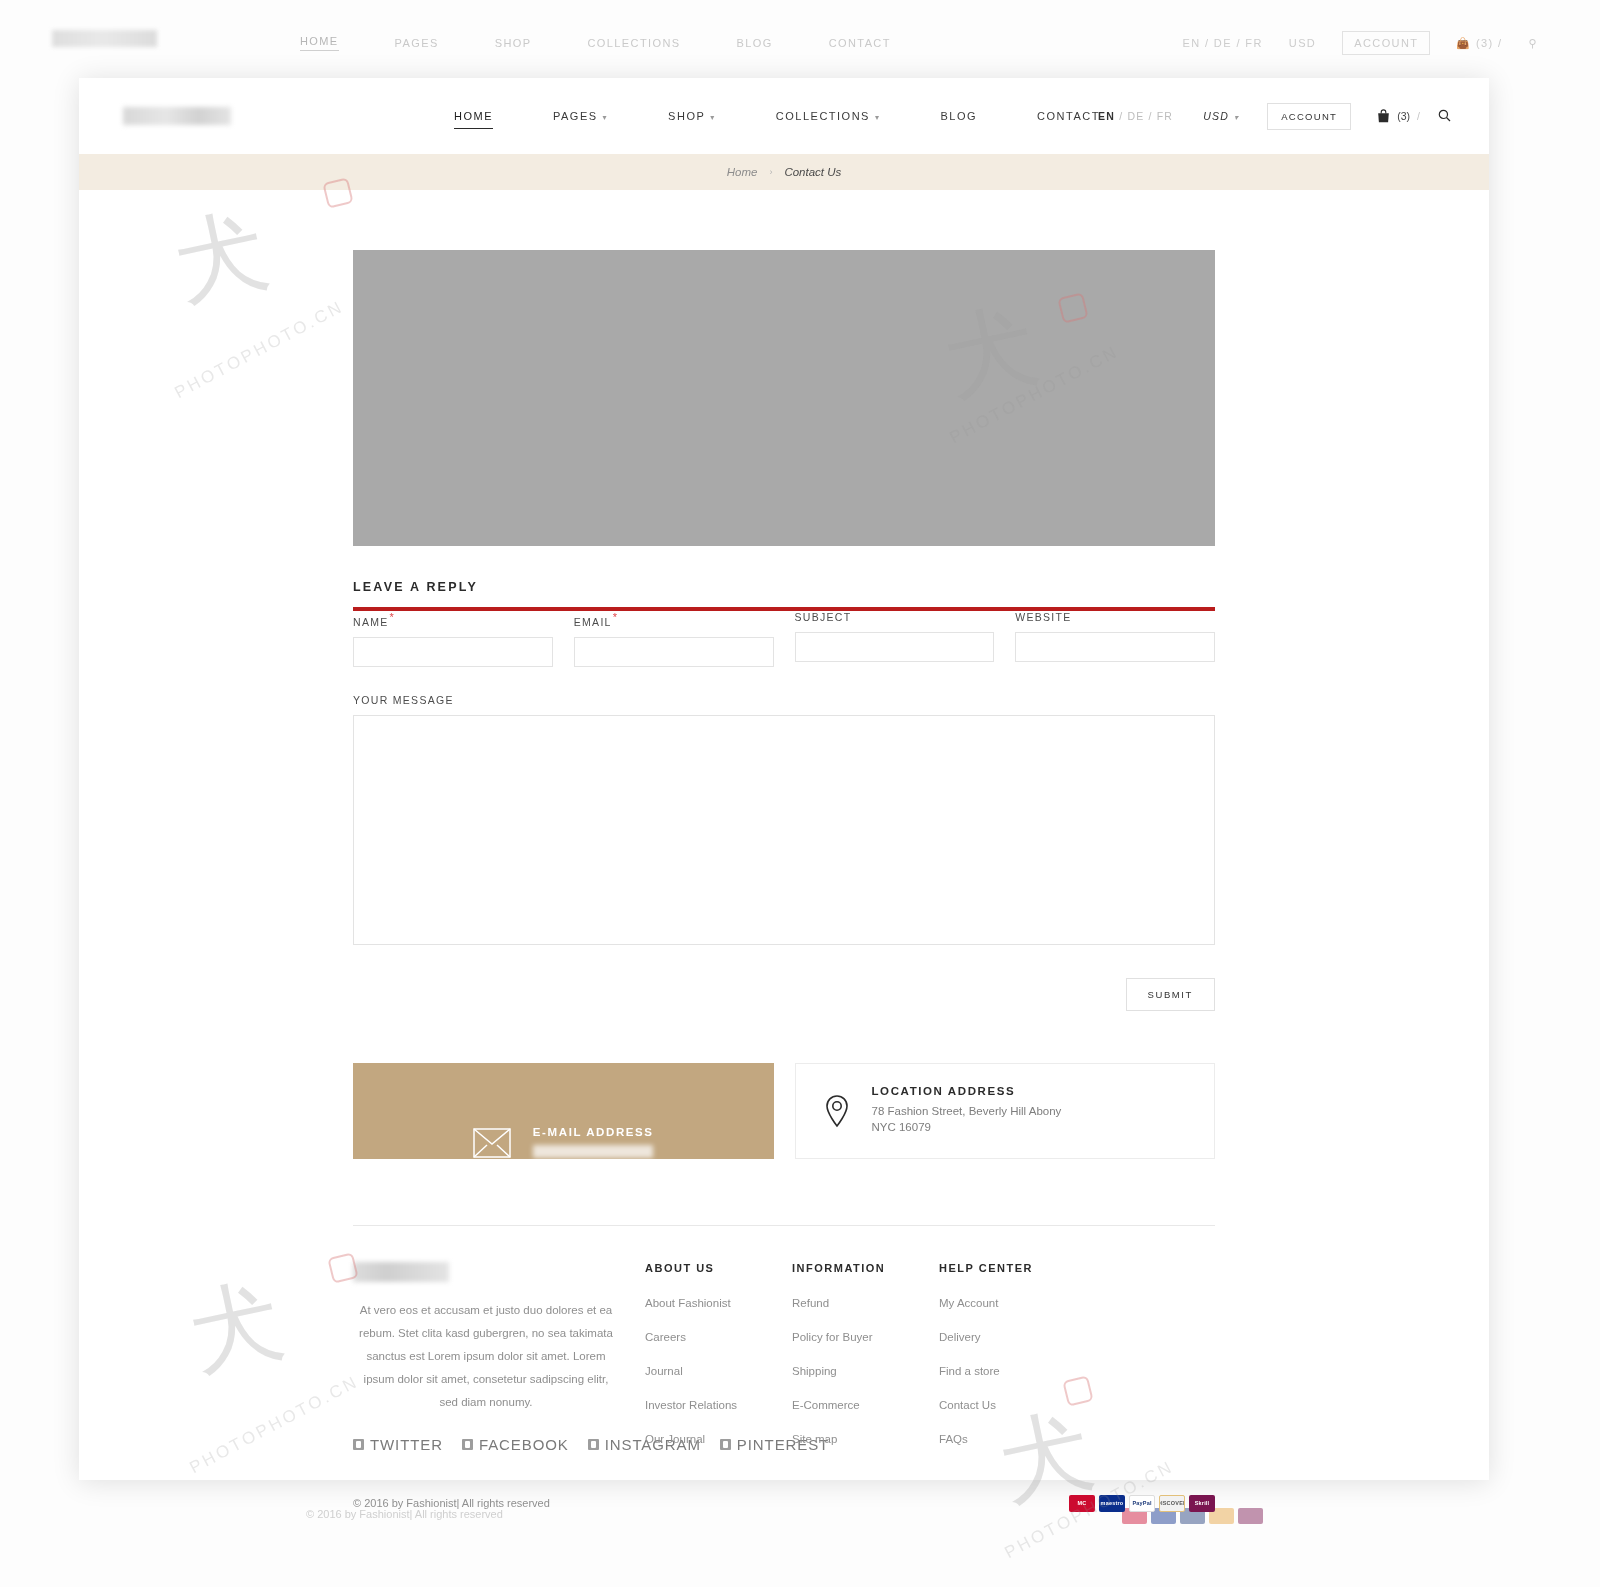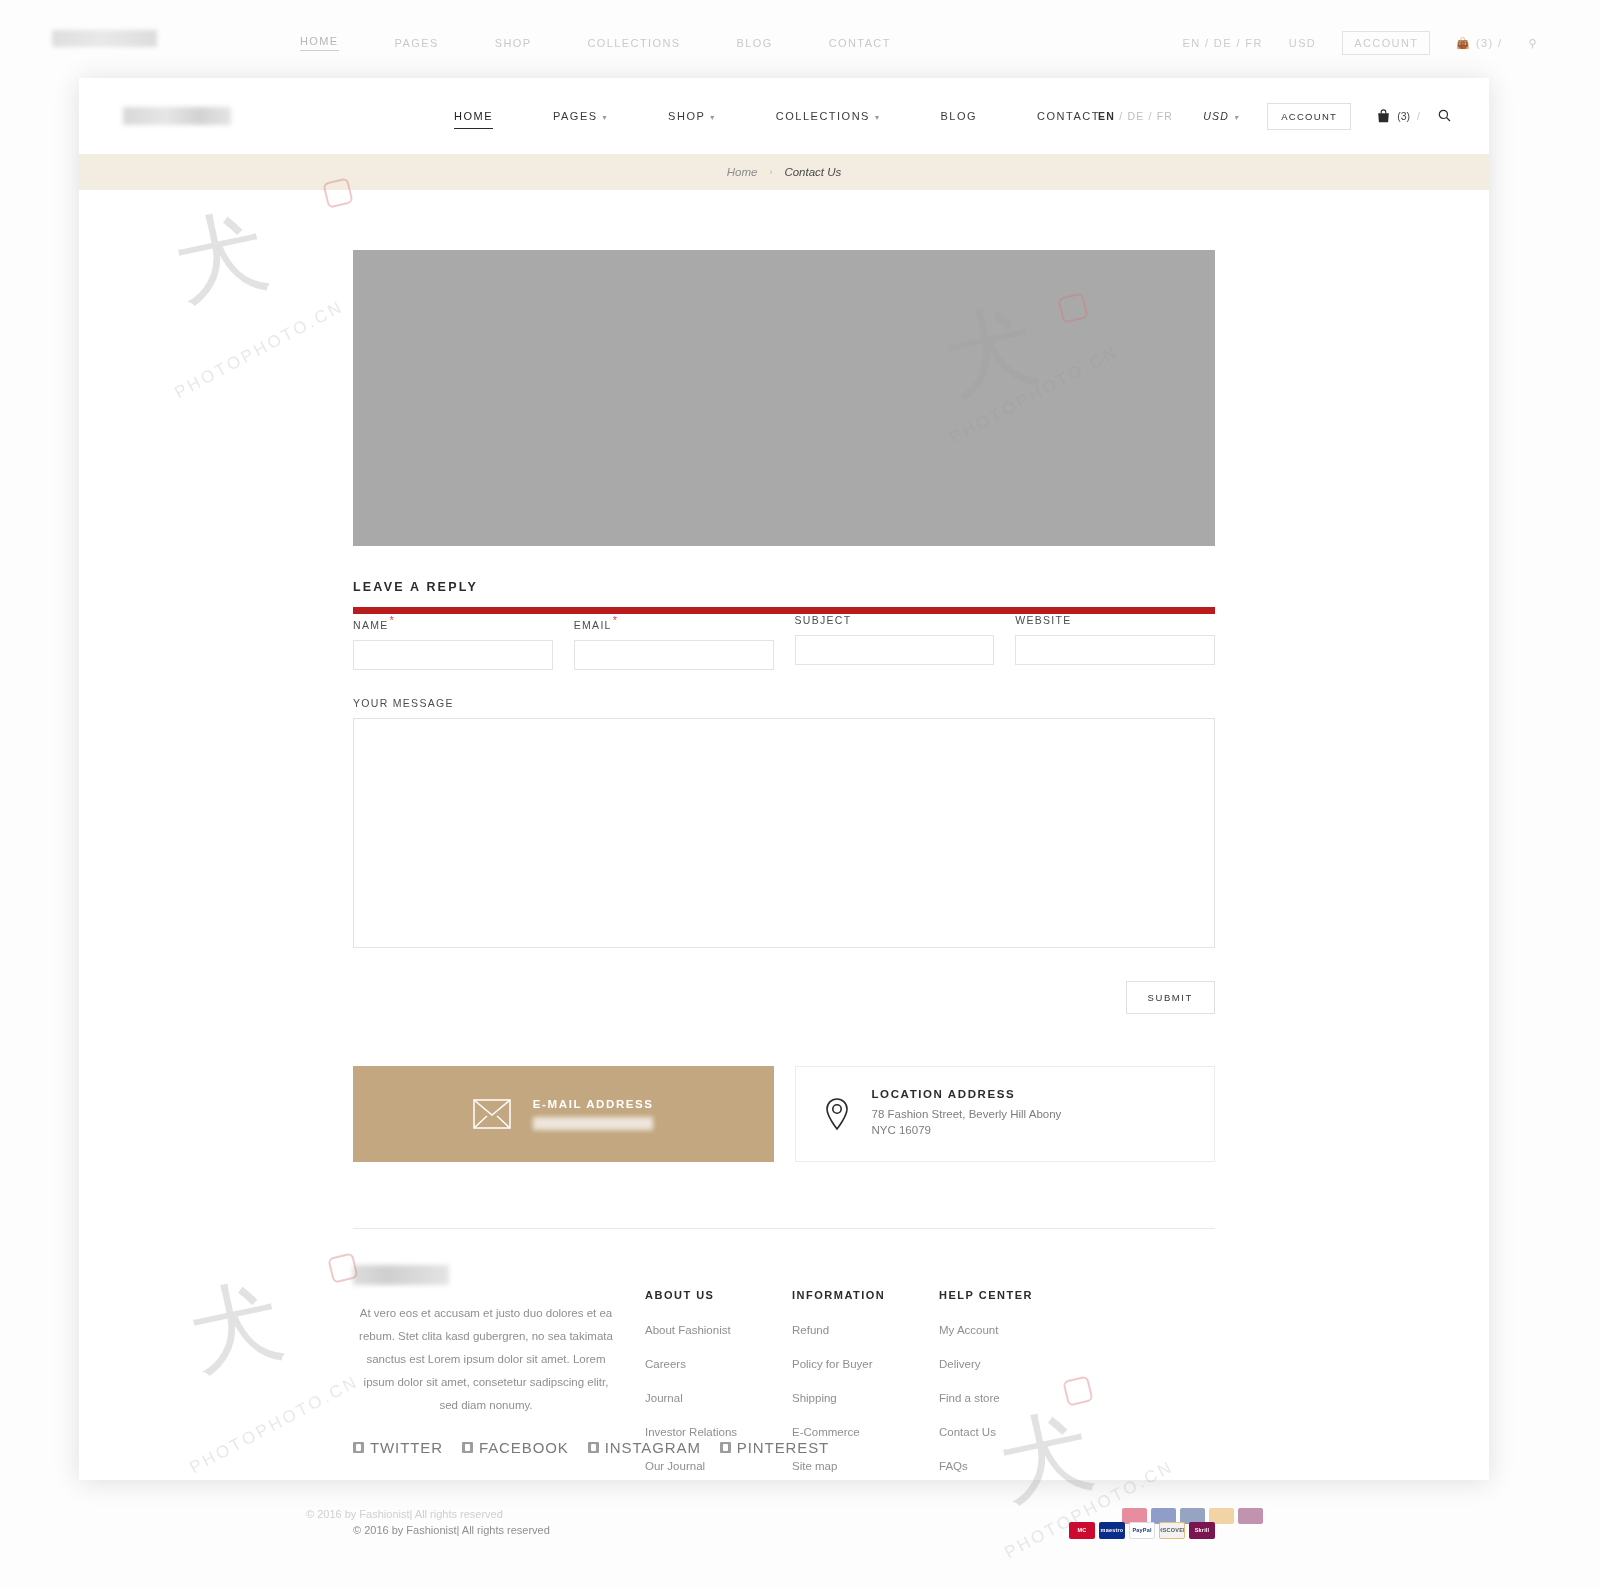--- a/index.html
+++ b/index.html
@@ -100,21 +100,21 @@
 
   
   .container { width: 862px; margin: 0 auto; padding-top: 60px; }
 
   .map-placeholder {
     width: 862px; height: 296px; background: #a9a9a9;
   }
 
   .section-title {
     font-size: 12.5px; letter-spacing: 2.2px; color: #2b2b2b; font-weight: 600;
-    margin-top: 34px; padding-bottom: 13px; border-bottom: 7px solid #b91c1c;
+    margin-top: 34px; padding-bottom: 13px; border-bottom: 4px solid #b91c1c;
   }
 
   .fields-row { display: flex; gap: 21px; }
   .field { flex: 1; }
   .field label {
     display: block; font-size: 10.5px; letter-spacing: 1.3px; color: #4c4c4c;
     margin-bottom: 9px;
   }
   .req { color: #e0464a; font-size: 11px; vertical-align: super; margin-left: 1px; }
   .field input {
@@ -134,21 +134,21 @@
     font-size: 9.5px; letter-spacing: 1.6px; color: #333; background: #fff;
     border: 1px solid #e0e0e0; padding: 10px 21px; cursor: pointer; font-family: inherit;
   }
 
   
   .cards { display: flex; gap: 21px; margin-top: 52px; }
   .card {
     flex: 1; height: 96px; border: 1px solid #ececec; background: #fff;
     display: flex; align-items: center; padding: 0 26px; gap: 20px;
   }
-  .card.accent { background: #c2a780; border-color: #c2a780; justify-content: center; gap: 22px; }
+  .card.accent { background: #c2a780; border-color: #c2a780; justify-content: center; gap: 22px; align-items: flex-end; }
   .card-title {
     font-size: 11.5px; letter-spacing: 1.6px; color: #2b2b2b; font-weight: 600;
     margin-bottom: 7px;
   }
   .card.accent .card-title { color: #ffffff; }
   .card-sub { font-size: 11.5px; color: #7d7d7d; line-height: 1.35; }
   .mail-blur {
     width: 120px; height: 13px; background: rgba(255,255,255,0.72); filter: blur(2.6px);
   }
   .card svg { display: block; }
@@ -166,21 +166,20 @@
   .social { display: flex; align-items: center; gap: 6px; text-decoration: none; }
   .social .sq { width: 11px; height: 11px; background: #9d9d9d; border-radius: 1px; display:block; position: relative;}
   .social .sq::after{content:""; position:absolute; left:3px; top:2px; width:5px; height:7px; background:#fff; border-radius:1px;}
   .social span.lbl { font-size: 15px; letter-spacing: 0.9px; color: #7a7a7a; }
 
   .f-col { width: 147px; }
   .f-col.wide { width: 150px; }
   .f-col h4 {
     font-size: 11px; letter-spacing: 1.5px; color: #2b2b2b; font-weight: 600;
     margin-bottom: 23px;
-    margin-top: 24px;
   }
   .f-col a {
     display: block; font-size: 11.5px; color: #8f8f8f; text-decoration: none; margin-bottom: 22px;
   }
 
   .footer-bottom {
     width: 862px; margin: 0 auto; margin-top: 28px;
     display: flex; align-items: center; justify-content: space-between;
     padding-bottom: 26px;
   }

